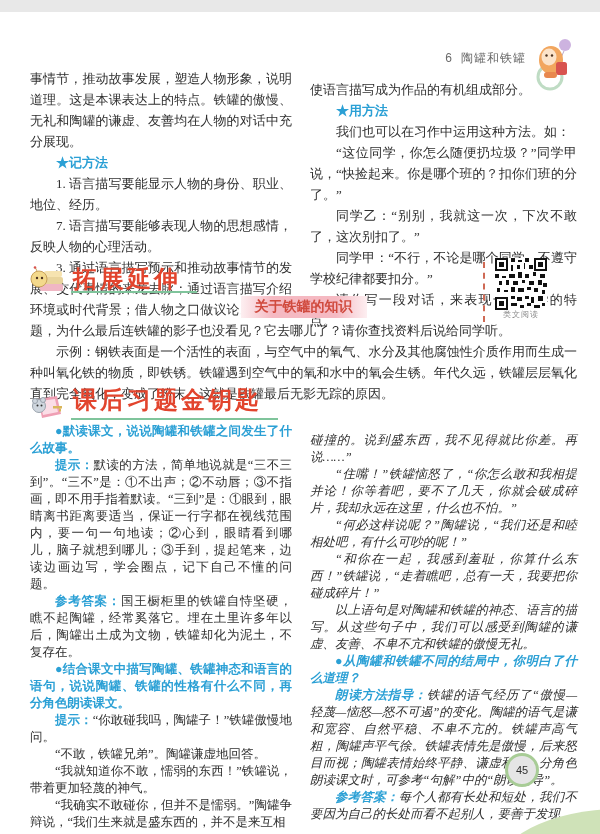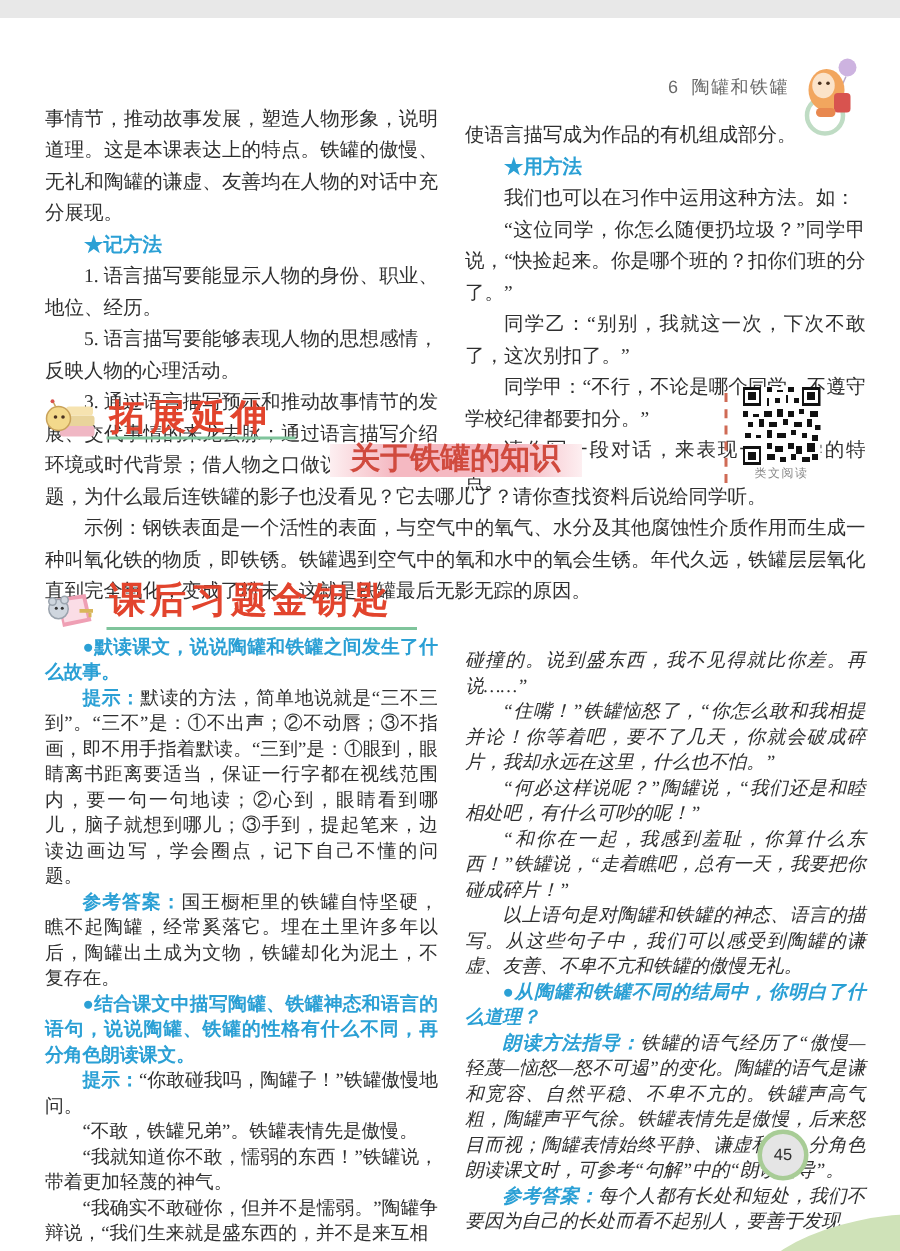--- a/index.html
+++ b/index.html
@@ -25,21 +25,21 @@
   .qr-block{position:absolute;left:494px;top:246px;width:54px;text-align:center;line-height:10px;}
   .qr-label{font-size:8px;color:#888;letter-spacing:1px;font-family:"Liberation Sans",sans-serif;}
   .dashline{position:absolute;left:483px;top:250px;height:60px;width:0;border-left:2px dashed #cf6a55;}
   
   .sec-header{display:flex;align-items:flex-end;gap:7px;}
   .sec-title{font-family:"Liberation Sans",sans-serif;font-weight:bold;font-size:24px;color:#e2442d;
         letter-spacing:3px;border-bottom:2px solid #7fc49b;padding:0 16px 2px 2px;}
   
   .sec-ext{position:absolute;left:30px;top:254px;width:547px;font-size:13px;line-height:21px;}
   .sub-wrap{text-align:center;margin:3px 0 2px 0;}
-  .sub-title{display:inline-block;font-family:"Liberation Sans",sans-serif;font-weight:bold;font-size:20px;
+  .sub-title{display:inline-block;font-family:"Liberation Sans",sans-serif;font-weight:bold;font-size:14px;
         color:#d04a3e;background:linear-gradient(90deg,#fdeff1,#f5b9c2 25%,#f5b9c2 75%,#fdeff1);
         padding:0 14px 1px 14px;}
   
   .sec-ex{position:absolute;left:30px;top:372px;width:547px;}
   .sec-ex .twocol{margin-top:3px;font-size:12.5px;line-height:17px;}
   .sec-ex .col-l{width:270px;padding-right:8px;box-sizing:border-box;}
   .sec-ex .col-r{width:276px;padding-left:9px;box-sizing:border-box;font-style:italic;}
   .question{color:#2ba0d5;font-family:"Liberation Sans",sans-serif;font-weight:bold;}
   
   .page-num{position:absolute;left:505px;top:741px;width:28px;height:28px;border:3px solid #a8cc96;
@@ -67,21 +67,21 @@
     <circle cx="22" cy="19.5" r="1.2" fill="#4a3220"></circle>
     <rect x="26" y="26" width="11" height="13" rx="2.5" fill="#d8534f"></rect>
     <rect x="14" y="36" width="13" height="6" rx="3" fill="#e8884f"></rect>
   </svg>
 
   <div class="sec-top twocol">
     <div class="col-l">
       <p class="cont">事情节，推动故事发展，塑造人物形象，说明道理。这是本课表达上的特点。铁罐的傲慢、无礼和陶罐的谦虚、友善均在人物的对话中充分展现。</p>
       <p class="para blue">★记方法</p>
       <p class="para">1. 语言描写要能显示人物的身份、职业、地位、经历。</p>
-      <p class="para">5. 语言描写要能够表现人物的思想感情，反映人物的心理活动。</p>
+      <p class="para">7. 语言描写要能够表现人物的思想感情，反映人物的心理活动。</p>
       <p class="para">3. 通过语言描写预示和推动故事情节的发展、交代事情的来龙去脉；通过语言描写介绍环境或时代背景；借人物之口做议论以深化主题，</p>
     </div>
     <div class="vdiv"></div>
     <div class="col-r">
       <p class="cont">使语言描写成为作品的有机组成部分。</p>
       <p class="para blue">★用方法</p>
       <p class="para">我们也可以在习作中运用这种方法。如：</p>
       <p class="para">“这位同学，你怎么随便扔垃圾？”同学甲说，“快捡起来。你是哪个班的？扣你们班的分了。”</p>
       <p class="para">同学乙：“别别，我就这一次，下次不敢了，这次别扣了。”</p>
       <p class="para">同学甲：“不行，不论是哪个同学，不遵守学校纪律都要扣分。”</p>
@@ -186,21 +186,21 @@
       </svg>
       <span class="sec-title">课后习题金钥匙</span>
     </div>
     <div class="twocol">
       <div class="col-l">
         <p class="para question">●默读课文，说说陶罐和铁罐之间发生了什么故事。</p>
         <p class="para"><span class="qlabel">提示：</span><span>默读的方法，简单地说就是“三不三到”。“三不”是：①不出声；②不动唇；③不指画，即不用手指着默读。“三到”是：①眼到，眼睛离书距离要适当，保证一行字都在视线范围内，要一句一句地读；②心到，眼睛看到哪儿，脑子就想到哪儿；③手到，提起笔来，边读边画边写，学会圈点，记下自己不懂的问题。</span></p>
         <p class="para"><span class="qlabel">参考答案：</span><span>国王橱柜里的铁罐自恃坚硬，瞧不起陶罐，经常奚落它。埋在土里许多年以后，陶罐出土成为文物，铁罐却化为泥土，不复存在。</span></p>
         <p class="para question">●结合课文中描写陶罐、铁罐神态和语言的语句，说说陶罐、铁罐的性格有什么不同，再分角色朗读课文。</p>
         <p class="para"><span class="qlabel">提示：</span><span>“你敢碰我吗，陶罐子！”铁罐傲慢地问。</span></p>
-        <p class="para">“不敢，铁罐兄弟”。铁罐表情先是傲慢。</p>
+        <p class="para">“不敢，铁罐兄弟”。陶罐谦虚地回答。</p>
         <p class="para">“我就知道你不敢，懦弱的东西！”铁罐说，带着更加轻蔑的神气。</p>
         <p class="para">“我确实不敢碰你，但并不是懦弱。”陶罐争辩说，“我们生来就是盛东西的，并不是来互相</p>
       </div>
       <div class="vdiv"></div>
       <div class="col-r">
         <p class="cont">碰撞的。说到盛东西，我不见得就比你差。再说……”</p>
         <p class="para">“住嘴！”铁罐恼怒了，“你怎么敢和我相提并论！你等着吧，要不了几天，你就会破成碎片，我却永远在这里，什么也不怕。”</p>
         <p class="para">“何必这样说呢？”陶罐说，“我们还是和睦相处吧，有什么可吵的呢！”</p>
         <p class="para">“和你在一起，我感到羞耻，你算什么东西！”铁罐说，“走着瞧吧，总有一天，我要把你碰成碎片！”</p>
         <p class="para">以上语句是对陶罐和铁罐的神态、语言的描写。从这些句子中，我们可以感受到陶罐的谦虚、友善、不卑不亢和铁罐的傲慢无礼。</p>

